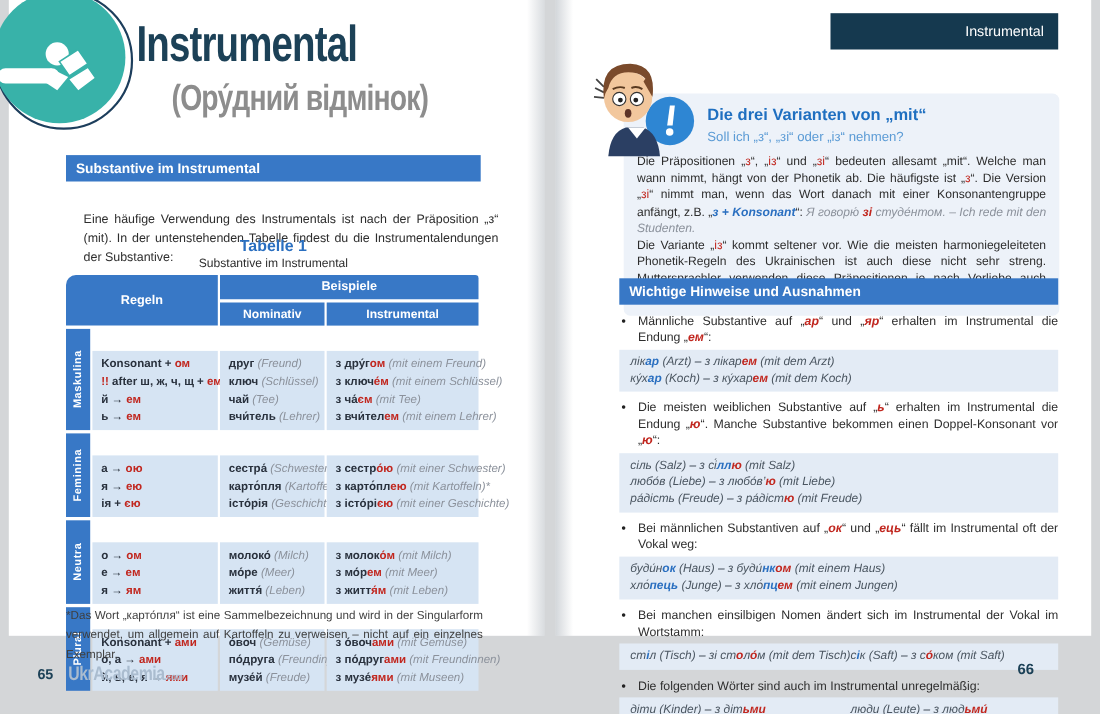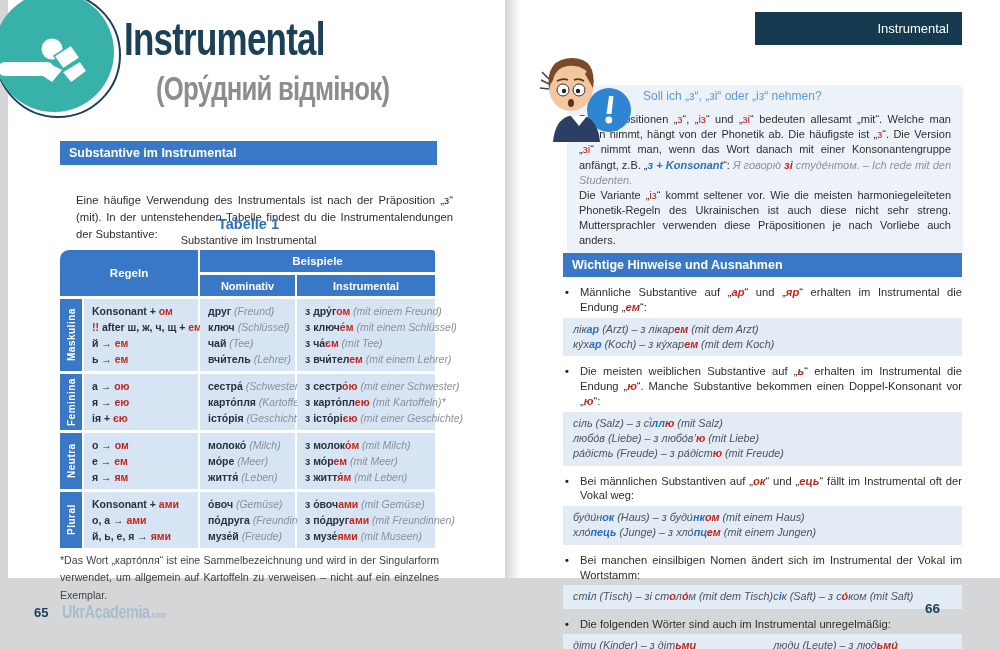--- a/index.html
+++ b/index.html
@@ -2,21 +2,21 @@
 <html><head>
 <meta charset="utf-8">
 <style>
   html,body{margin:0;padding:0;}
   body{
     width:1000px;height:649px;position:relative;overflow:hidden;
     background:#d4d6d8;
     font-family:"Liberation Sans","DejaVu Sans",sans-serif;
     -webkit-font-smoothing:antialiased;
   }
-  .page{position:absolute;top:0;width:487px;height:578px;background:#ffffff;padding-left:26px;}
+  .page{position:absolute;top:0;width:487px;height:578px;background:#ffffff;}
   .page.left{left:8px;}
   .page.right{left:505px;}
   .page.left::after{content:'';position:absolute;right:0;top:0;bottom:0;width:16px;
     background:linear-gradient(to right,rgba(0,0,0,0),rgba(80,95,110,0.22));}
   .page.right::before{content:'';position:absolute;left:0;top:0;bottom:0;width:16px;
     background:linear-gradient(to left,rgba(0,0,0,0),rgba(80,95,110,0.25));}
 
   
   .badge{position:absolute;left:-16px;top:-8px;width:136px;height:136px;}
   .big-title{
@@ -49,21 +49,21 @@
     grid-auto-rows:min-content;row-gap:3px;column-gap:2px;font-size:10.5px;
   }
   .hc{background:#3878c6;color:#fff;font-weight:bold;display:flex;align-items:center;justify-content:center;}
   .hc.regeln{grid-column:1/3;grid-row:1/3;border-top-left-radius:9px;font-size:11.5px;}
   .hc.beisp{grid-column:3/5;grid-row:1;height:22px;font-size:11.5px;border-top-right-radius:3px;}
   .hc.nom{grid-column:3;grid-row:2;height:21px;font-size:11px;}
   .hc.inst{grid-column:4;grid-row:2;height:21px;font-size:11px;}
   .vlab{background:#3878c6;color:#fff;font-weight:bold;font-size:10px;letter-spacing:.5px;
     display:flex;align-items:center;justify-content:center;
     writing-mode:vertical-rl;transform:rotate(180deg);}
-  .cell{background:#d6e4f3;padding:4px 0 4px 8px;}
+  .cell{background:#d6e4f3;padding:4px 0 4px 8px;margin-top:20px;}
   .cl{line-height:16px;white-space:nowrap;}
 
   .seg-u{color:inherit;}
   .seg-b{font-weight:bold;color:#29313d;}
   .seg-rb{font-weight:bold;color:#c1271f;}
   .seg-g{font-style:italic;color:#8b919b;font-weight:normal;}
   .seg-r{color:#c1271f;}
   .seg-ri{color:#c1271f;font-style:italic;font-weight:bold;}
   .seg-bli{color:#2a6fc0;font-style:italic;font-weight:bold;}
   .seg-i{font-style:italic;color:#4a5560;}
@@ -211,20 +211,21 @@
     <span class="pagenum">65</span>
     <span class="logo"><span>UkrAcademia</span><span class="logo-suffix">.com</span></span>
   </div>
 </div>
 
 <div class="page right">
 
   <div class="tab">Instrumental</div>
 
   <div class="infobox">
+    <div class="info-head">Die drei Varianten von „mit“</div>
     <div class="info-sub">Soll ich „з“, „зі“ oder „із“ nehmen?</div>
     <p class="info-para"><span class="seg-u">Die Präpositionen „</span><span class="seg-r">з</span><span class="seg-u">“, „</span><span class="seg-r">із</span><span class="seg-u">“ und „</span><span class="seg-r">зі</span><span class="seg-u">“ bedeuten allesamt „mit“. Welche man wann nimmt, hängt von der Phonetik ab. Die häufigste ist „</span><span class="seg-r">з</span><span class="seg-u">“. Die Version „</span><span class="seg-r">зі</span><span class="seg-u">“ nimmt man, wenn das Wort danach mit einer Konsonantengruppe anfängt, z.B. „</span><span class="seg-bli">з + Konsonant</span><span class="seg-u">“: </span><span class="seg-gi">Я говорю́ </span><span class="seg-ri">зі</span><span class="seg-gi"> студе́нтом.</span><span class="seg-gi"> – Ich rede mit den Studenten.</span></p>
     <p class="info-para"><span class="seg-u">Die Variante „</span><span class="seg-r">із</span><span class="seg-u">“ kommt seltener vor. Wie die meisten harmoniegeleiteten Phonetik-Regeln des Ukrainischen ist auch diese nicht sehr streng. Muttersprachler verwenden diese Präpositionen je nach Vorliebe auch anders.</span></p>
   </div>
 
   <div class="mascot">
     <svg width="104" height="104" viewBox="0 0 104 104">
       <circle cx="76" cy="60" r="22" fill="#2e86d3"></circle>
       <path d="M76 46 l4.5 0 l-2 18 l-5 0 Z" fill="#ffffff"></path>
       <circle cx="75.8" cy="70" r="3.4" fill="#ffffff"></circle>

